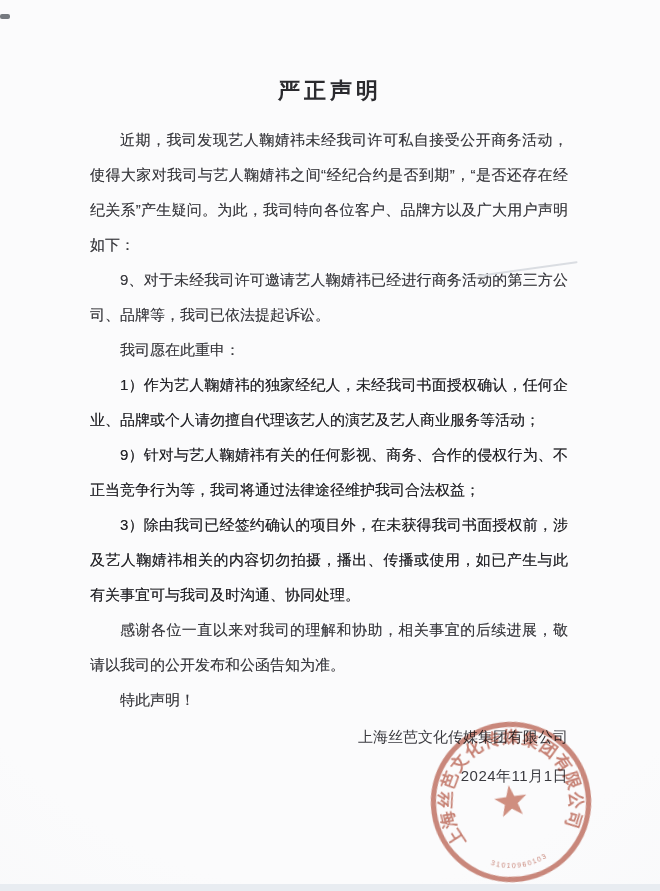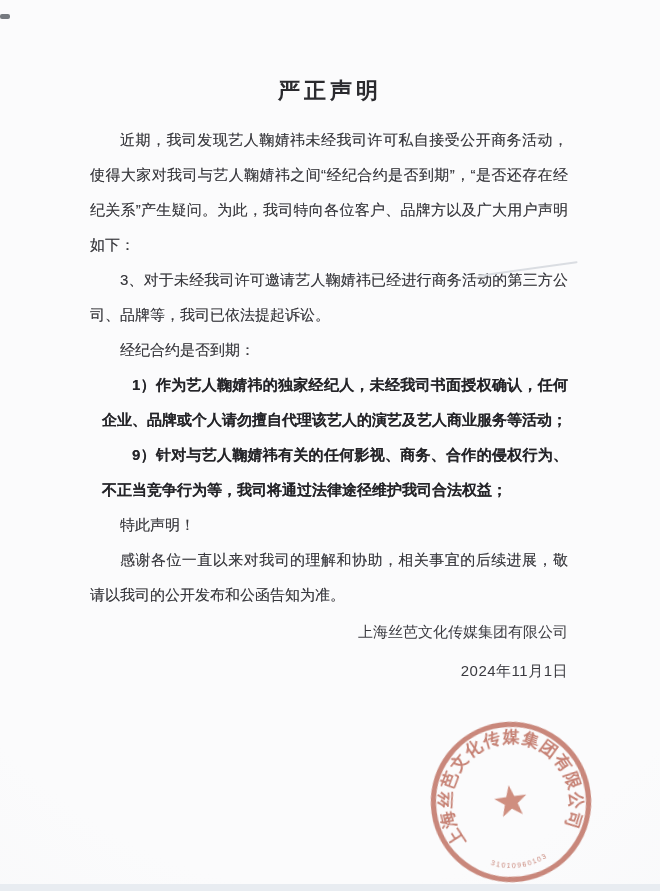--- a/index.html
+++ b/index.html
@@ -36,24 +36,23 @@
   .content p {
     margin: 0;
     font-size: 15px;
     line-height: 35px;
     text-align: justify;
     text-indent: 2em;
     color: #3a3a3f;
     text-shadow: 0 0 0.6px rgba(58,58,63,0.55);
   }
   .content p.bold {
-    font-weight: 700;
+    font-weight: 400;
     color: #242428;
     text-shadow: 0 0 0.6px rgba(30,30,35,0.65);
-    margin-left: 12px;
   }
   .signature {
     margin-top: 0;
     text-align: right;
   }
   .signature .sig-line {
     display: block;
     font-size: 15px;
     line-height: 35px;
     color: #3a3a3f;
@@ -99,26 +98,27 @@
 </style>
 </head>
 <body>
 
 <div class="page">
 
   <div class="doc-title">严正声明</div>
 
   <div class="content">
     <p>近期，我司发现艺人鞠婧祎未经我司许可私自接受公开商务活动，使得大家对我司与艺人鞠婧祎之间“经纪合约是否到期”，“是否还存在经纪关系”产生疑问。为此，我司特向各位客户、品牌方以及广大用户声明如下：</p>
-    <p>3、对于未经我司许可邀请艺人鞠婧祎已经进行商务活动的第三方公司、品牌等，我司已依法提起诉讼。</p>
-    <p>经纪合约是否到期：</p>
+    <p>9、对于未经我司许可邀请艺人鞠婧祎已经进行商务活动的第三方公司、品牌等，我司已依法提起诉讼。</p>
+    <p>我司愿在此重申：</p>
     <p class="bold">1）作为艺人鞠婧祎的独家经纪人，未经我司书面授权确认，任何企业、品牌或个人请勿擅自代理该艺人的演艺及艺人商业服务等活动；</p>
     <p class="bold">9）针对与艺人鞠婧祎有关的任何影视、商务、合作的侵权行为、不正当竞争行为等，我司将通过法律途径维护我司合法权益；</p>
+    <p class="bold">3）除由我司已经签约确认的项目外，在未获得我司书面授权前，涉及艺人鞠婧祎相关的内容切勿拍摄，播出、传播或使用，如已产生与此有关事宜可与我司及时沟通、协同处理。</p>
+    <p>感谢各位一直以来对我司的理解和协助，相关事宜的后续进展，敬请以我司的公开发布和公函告知为准。</p>
     <p>特此声明！</p>
-    <p>感谢各位一直以来对我司的理解和协助，相关事宜的后续进展，敬请以我司的公开发布和公函告知为准。</p>
 
     <div class="signature">
       <span class="sig-line sig-company">上海丝芭文化传媒集团有限公司</span>
       <span class="sig-line sig-date">2024年11月1日</span>
     </div>
   </div>
 
   <svg class="stamp" viewBox="0 0 160 160" xmlns="http://www.w3.org/2000/svg" aria-hidden="true">
     <defs>
       <path id="stamp-top-arc" d="M 31.5,108 A 56,56 0 1 1 128.5,108" fill="none"></path>

